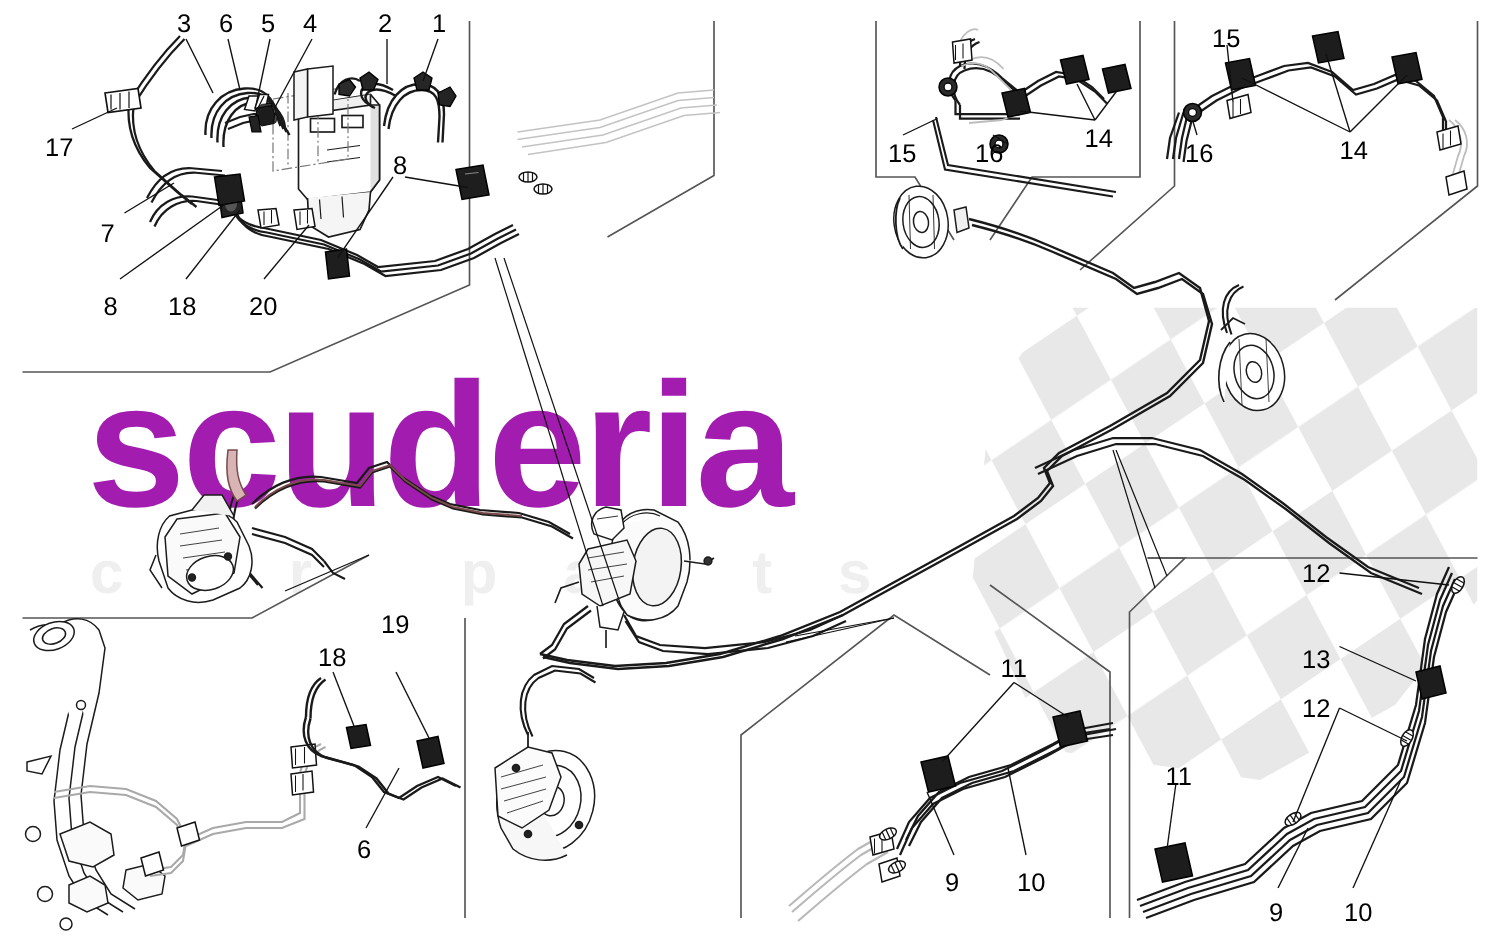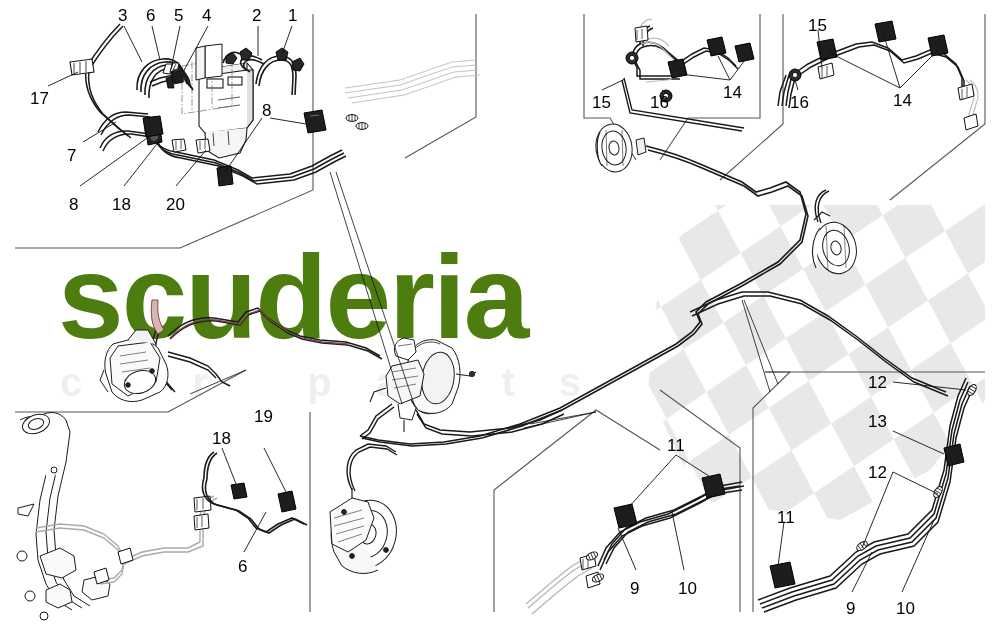--- a/index.html
+++ b/index.html
@@ -14,21 +14,21 @@
     line-height:1;
     white-space:nowrap;
     user-select:none;
   }
   .wm-main{
     position:absolute;
     font-family:"Liberation Sans",sans-serif;
     font-size:118px;
     font-weight:bold;
     letter-spacing:-2px;
-    color:#4d7c0f;
+    color:#a21caf;
     line-height:1;
     user-select:none;
     pointer-events:none;
   }
   .wm-sub{
     position:absolute;
     font-family:"Liberation Sans",sans-serif;
     font-size:40px;
     font-weight:bold;
     letter-spacing:44px;
@@ -585,19 +585,19 @@
 
   <div class="lbl" style="left:212px; top:430px;">18</div>
   <div class="lbl" style="left:254px; top:408px;">19</div>
   <div class="lbl" style="left:238px; top:558px;">6</div>
 
   <div class="lbl" style="left:667px; top:437px;">11</div>
   <div class="lbl" style="left:630px; top:580px;">9</div>
   <div class="lbl" style="left:678px; top:580px;">10</div>
 
   <div class="lbl" style="left:868px; top:374px;">12</div>
-  <div class="lbl" style="left:868px; top:413px;">13</div>
+  <div class="lbl" style="left:868px; top:431px;">13</div>
   <div class="lbl" style="left:868px; top:464px;">12</div>
   <div class="lbl" style="left:777px; top:509px;">11</div>
   <div class="lbl" style="left:846px; top:600px;">9</div>
   <div class="lbl" style="left:896px; top:600px;">10</div>
 
 </div>
 
 </body></html>

